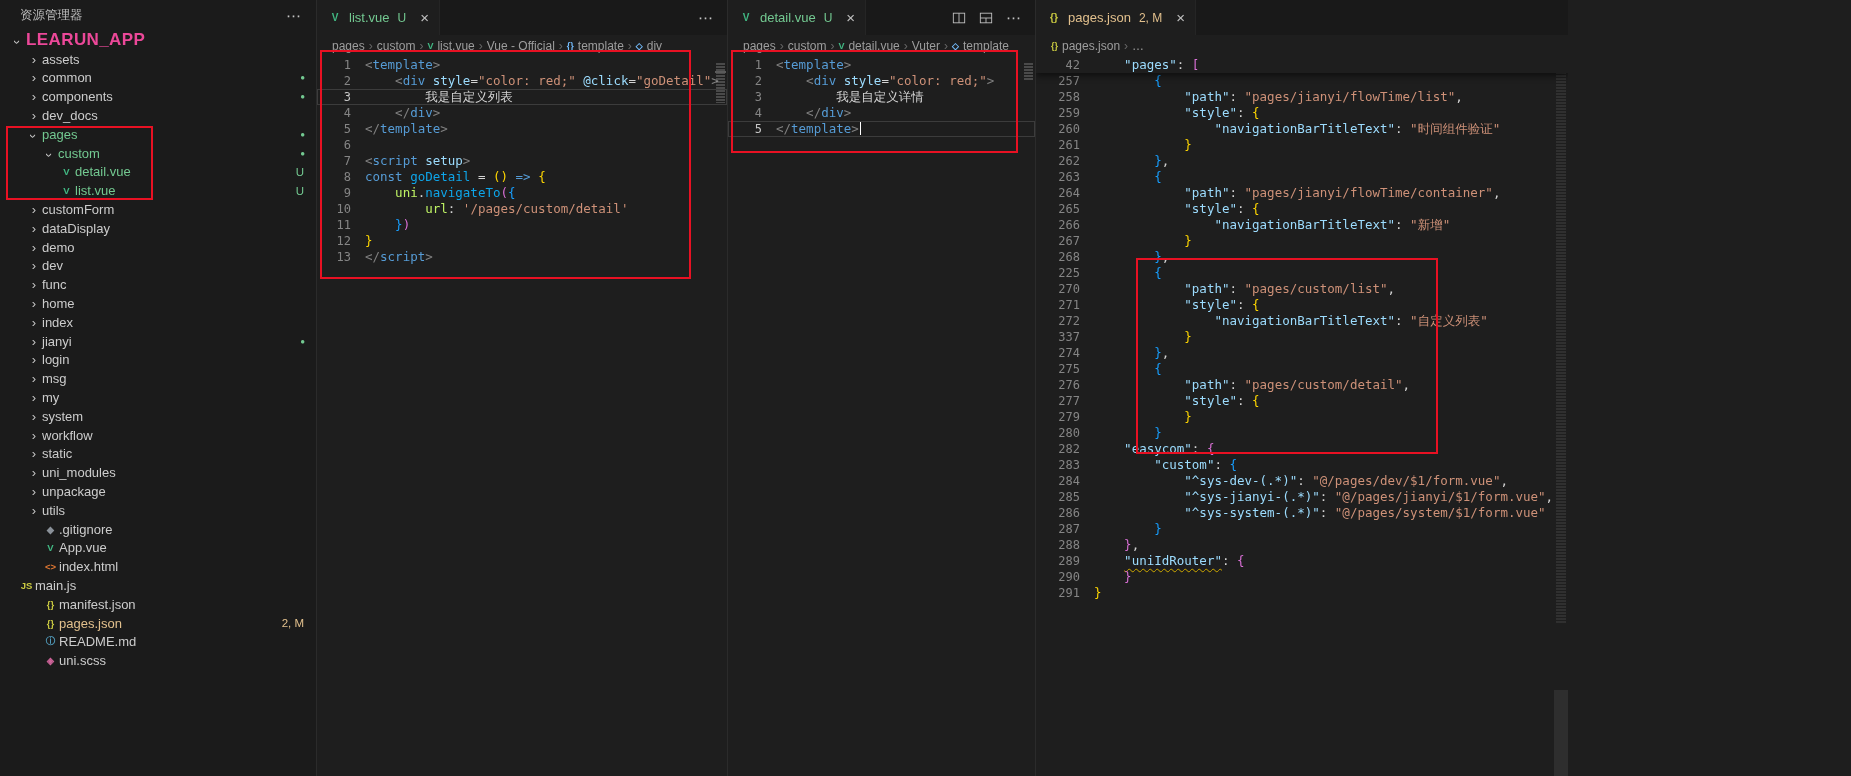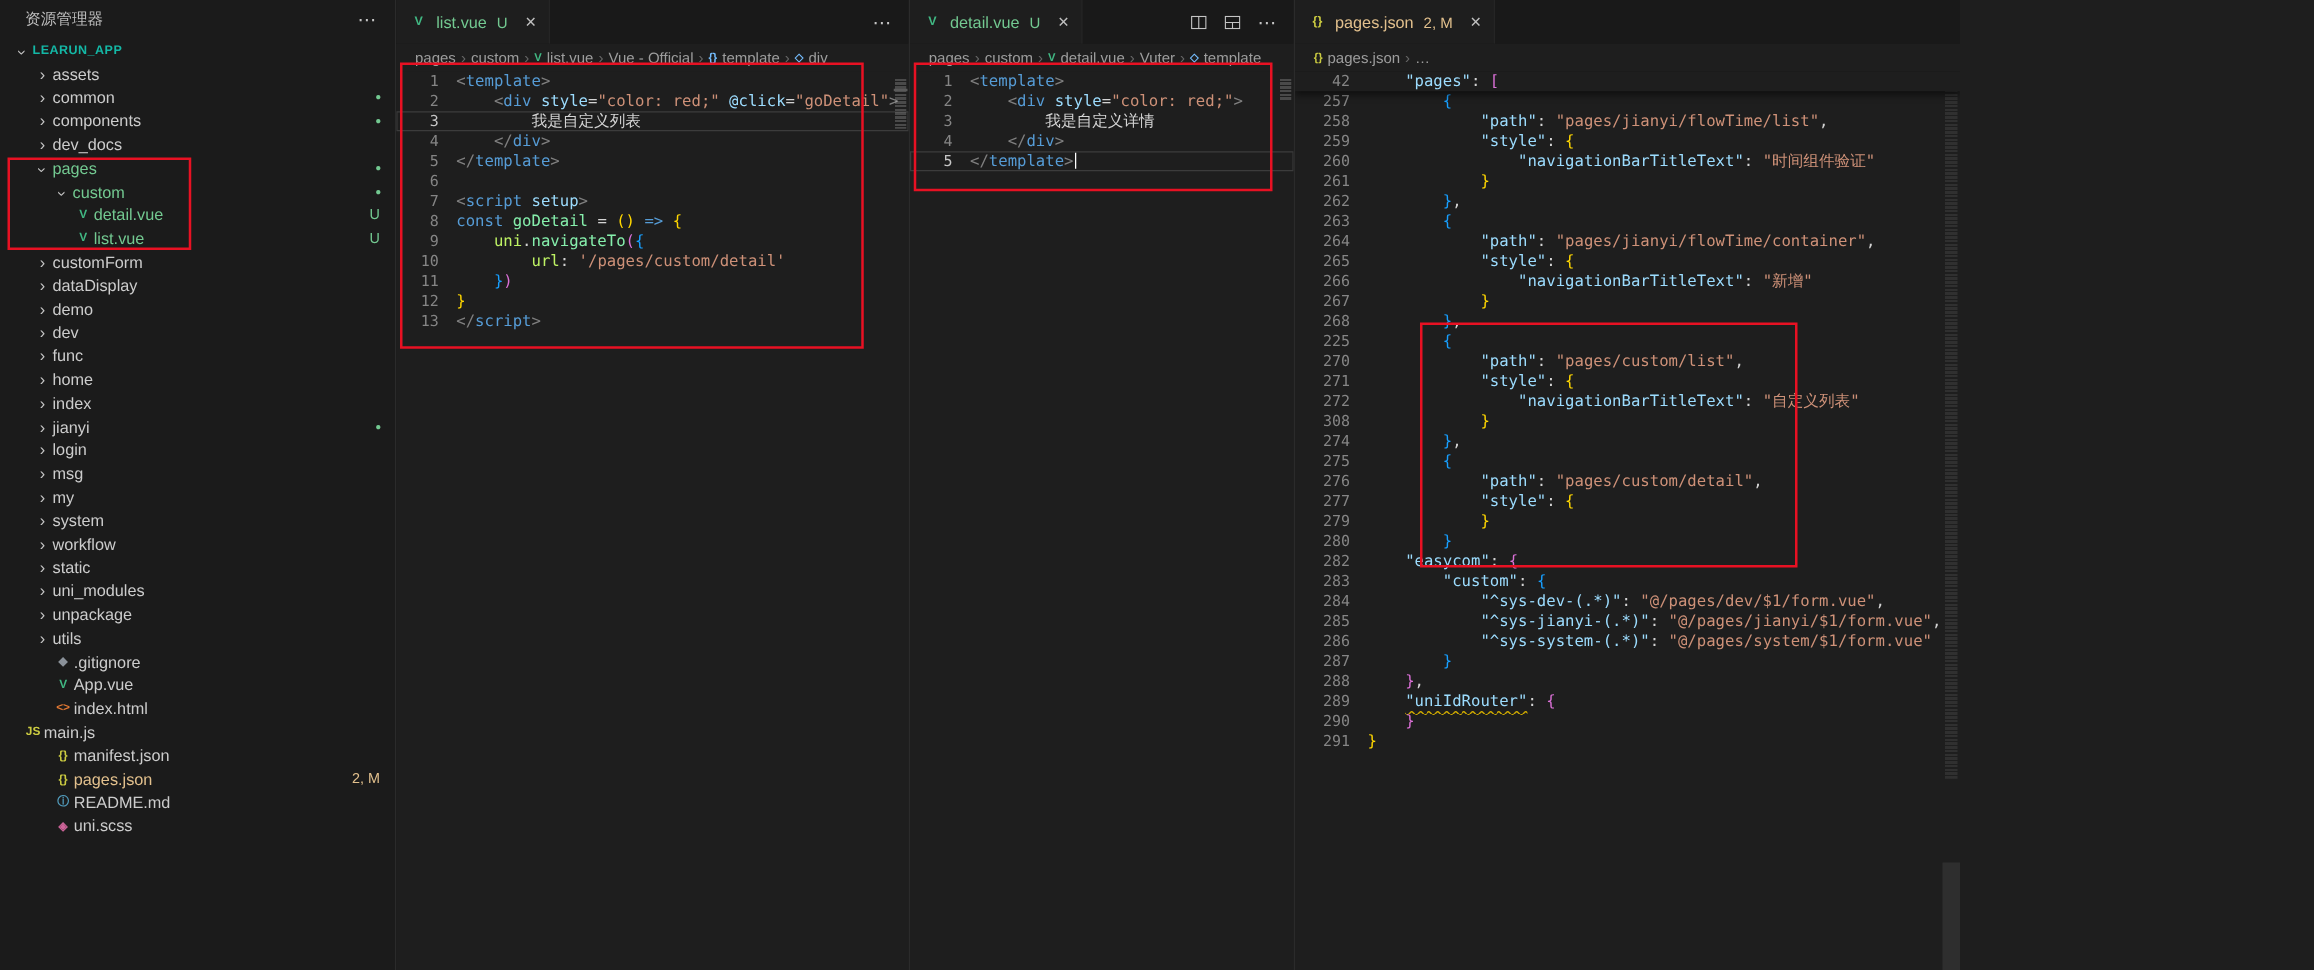--- a/index.html
+++ b/index.html
@@ -14,21 +14,21 @@
     padding:0 14px 0 20px; font-size:12.5px; color:#bdbdbd; }
   .sb-more { color:#c5c5c5; font-size:15px; letter-spacing:1px; cursor:pointer; }
   .tree { position:relative; flex:1; overflow:hidden; }
   .tree-row { position:relative; height:18.8px; display:flex; align-items:center;
     font-size:13px; color:#cccccc; cursor:pointer; white-space:nowrap; }
   .twisty { width:16px; flex:none; color:#c5c5c5; font-size:13px; display:inline-flex;
     justify-content:center; transform-origin:45% 55%; }
   .twisty.open { transform:rotate(90deg); }
   .ficon { width:17px; flex:none; font-weight:700; font-size:9.5px; display:inline-flex;
     justify-content:center; letter-spacing:0; }
-  .label.root { font-weight:700; font-size:10px; letter-spacing:.4px; color:#14b8a6; }
+  .label.root { font-weight:700; font-size:17px; letter-spacing:.4px; color:#ec4899; }
   .git-green { color:#73c991; }
   .git-m { color:#e2c08d; }
   .badge { position:absolute; right:12px; font-size:11.5px; }
   .dot { position:absolute; right:11px; color:#73c991; font-size:8px; }
 
   
   .editors { flex:1; display:flex; min-width:0; }
   .pane { position:relative; display:flex; flex-direction:column; min-width:0;
     border-left:1px solid #2b2b2b; --gw:34px; }
   .pane[data-idx="0"] { width:410px; flex:none; border-left:none; }
@@ -54,21 +54,21 @@
     font-family:"DejaVu Sans Mono","Liberation Mono",monospace; font-size:12.5px; }
   .line { display:flex; height:16px; line-height:16px; position:relative; }
   .line .ln { flex:none; width:var(--gw); text-align:right; color:#858585; font-size:12px; }
   .line .code { white-space:pre; margin-left:14px; color:#d4d4d4; }
   .line.current { outline:1px solid #3c3c3c; outline-offset:-1px; }
   .line.current .ln { color:#c6c6c6; }
   .line.sticky { background:#1e1e1e; box-shadow:0 3px 6px rgba(0,0,0,.5); position:relative; z-index:3; }
 
   .t-pun { color:#808080; } .t-tag { color:#569cd6; } .t-attr { color:#9cdcfe; }
   .t-str { color:#ce9178; } .t-pln { color:#d4d4d4; } .t-op { color:#d4d4d4; }
-  .t-kw { color:#569cd6; } .t-fn { color:#86efac; } .t-var { color:#bef264; }
+  .t-kw { color:#569cd6; } .t-fn { color:#0ea5e9; } .t-var { color:#bef264; }
   .t-key { color:#9cdcfe; } .t-b1 { color:#ffd700; } .t-b2 { color:#da70d6; } .t-b3 { color:#179fff; }
   .t-warn { color:#9cdcfe; text-decoration:underline wavy #cca700 1px; text-underline-offset:3px; }
   .caret { display:inline-block; width:1.5px; height:13px; background:#ffffff;
     vertical-align:-2px; margin-left:1px; }
 
   
   .minimap { position:absolute; top:0; right:0; bottom:0; width:14px; }
   .mm-bars { position:absolute; top:6px; right:2px; width:9px;
     background:repeating-linear-gradient(180deg, rgba(205,205,205,.25) 0 2px, transparent 2px 3px); }
   .pane[data-idx="0"] .mm-bars { height:40px; }
@@ -510,21 +510,21 @@
             </div>
             <div class="line">
               <span class="ln">271</span>
               <span class="code"><span class="t-pln">            </span><span class="t-key">"style"</span><span class="t-pln">: </span><span class="t-b1">{</span></span>
             </div>
             <div class="line">
               <span class="ln">272</span>
               <span class="code"><span class="t-pln">                </span><span class="t-key">"navigationBarTitleText"</span><span class="t-pln">: </span><span class="t-str">"自定义列表"</span></span>
             </div>
             <div class="line">
-              <span class="ln">308</span>
+              <span class="ln">337</span>
               <span class="code"><span class="t-pln">            </span><span class="t-b1">}</span></span>
             </div>
             <div class="line">
               <span class="ln">274</span>
               <span class="code"><span class="t-pln">        </span><span class="t-b3">}</span><span class="t-pln">,</span></span>
             </div>
             <div class="line">
               <span class="ln">275</span>
               <span class="code"><span class="t-pln">        </span><span class="t-b3">{</span></span>
             </div>

